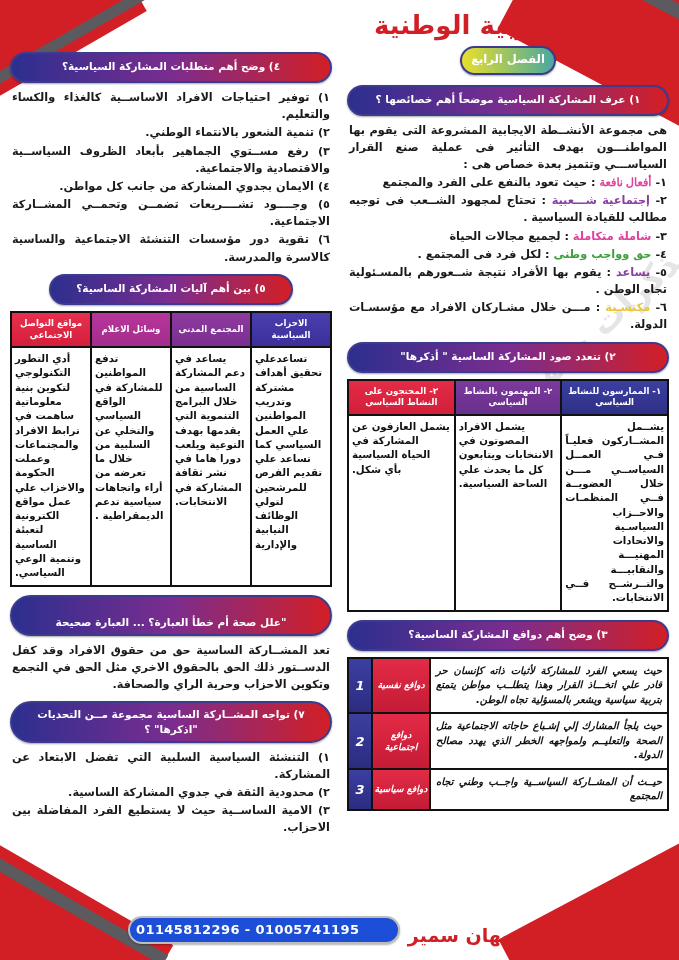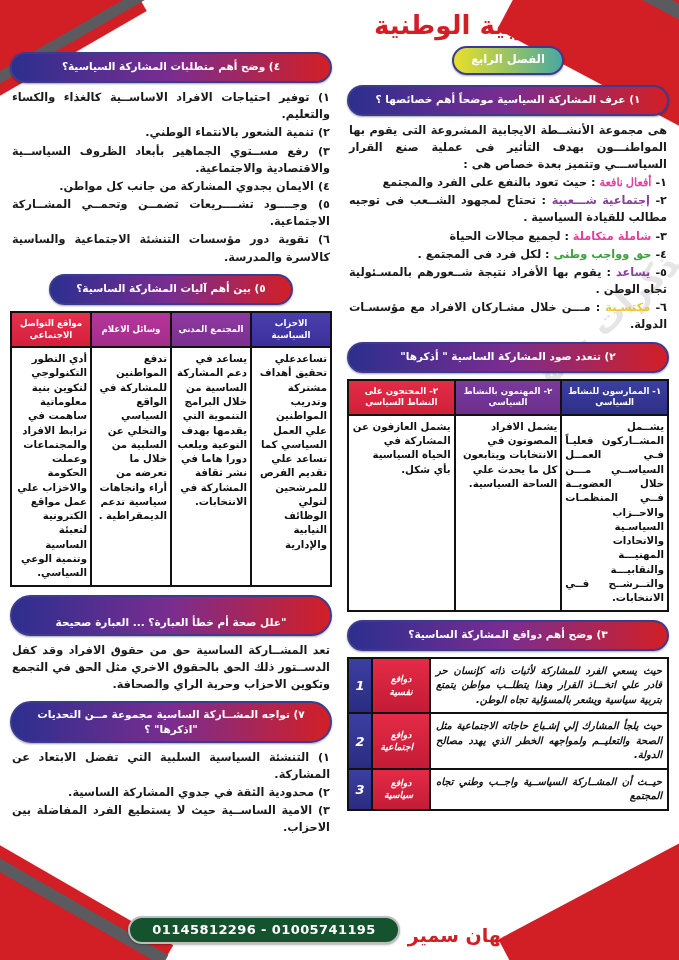--- a/index.html
+++ b/index.html
@@ -118,21 +118,21 @@
     text-align: center;
     color: #ffffff;
     font-size: 10.5px;
     font-weight: bold;
     line-height: 1.35;
     margin: 8px 0 6px;
     box-shadow: 0 1px 2px rgba(0,0,0,.35);
     background: linear-gradient(90deg, #2c2f8f 0%, #7a2d8f 50%, #d21f26 100%);
   }
   .pill.chapter {
-    width: 112px;
+    width: 96px;
     margin: 2px auto 10px;
     background: linear-gradient(90deg, #e8df2b 0%, #4aa8a0 100%);
     border-color: #3d3b8e;
     font-size: 11.5px;
     padding: 4px 8px 5px;
   }
   .pill.two-line { padding: 4px 12px 5px; }
   .pill.narrow {
     width: 244px;
     margin-left: auto;
@@ -174,21 +174,21 @@
     text-align: center;
     vertical-align: middle;
   }
   table.grid td {
     background: #fff;
     color: #111;
     font-size: 10.2px;
     font-weight: bold;
     line-height: 1.4;
     padding: 4px 3px;
-    text-align: right;
+    text-align: left;
   }
 
   
   .h-blue   { background: linear-gradient(180deg,#3b3fa0,#2e2f86); }
   .h-violet { background: linear-gradient(180deg,#7b3a9c,#6a2f8c); }
   .h-magenta{ background: linear-gradient(180deg,#b8359a,#a22d8c); }
   .h-red    { background: linear-gradient(180deg,#e32b46,#d2203a); }
   .h-blue2  { background: linear-gradient(180deg,#4a3fae,#3c2f9a); }
   .h-violet2{ background: linear-gradient(180deg,#8e3aa0,#7b2f90); }
   .h-red2   { background: linear-gradient(180deg,#e8304e,#d41f3c); }
@@ -212,45 +212,44 @@
     text-align: center;
   }
   .m-label {
     width: 58px;
     background: linear-gradient(180deg,#e32b46,#c41b36);
     color: #fff;
     font-size: 9.3px;
     font-weight: bold;
     text-align: center;
     line-height: 1.3;
-    padding: 3px 16px;
+    padding: 3px 0;
   }
   .m-text {
     background: #fff;
     color: #111;
     font-size: 10px;
     font-weight: bold;
     line-height: 1.45;
     padding: 5px 5px;
     text-align: justify;
     direction: rtl;
   }
 
   
   .phone-pill {
     position: absolute;
     left: 128px; bottom: 16px;
     width: 272px;
     border-radius: 18px;
     border: 2px solid #bdbdbd;
-    background: #14532d;
+    background: #1d4ed8;
     color: #fff;
     font-size: 13px;
     font-weight: bold;
-    text-align: center;
     padding: 4px 6px 5px;
     letter-spacing: .4px;
     direction: ltr;
     box-shadow: 0 1px 2px rgba(0,0,0,.3);
   }
   .sig {
     position: absolute;
     right: 140px; bottom: 14px;
     font-size: 19px;
     font-weight: bold;

